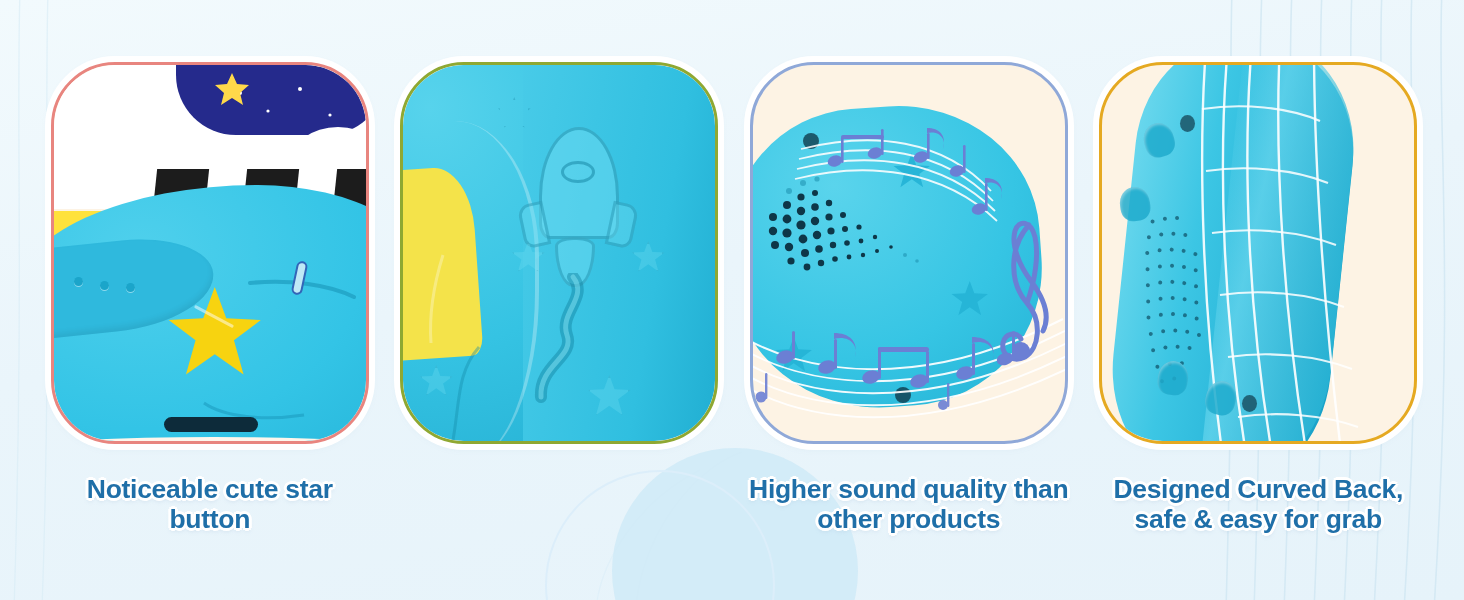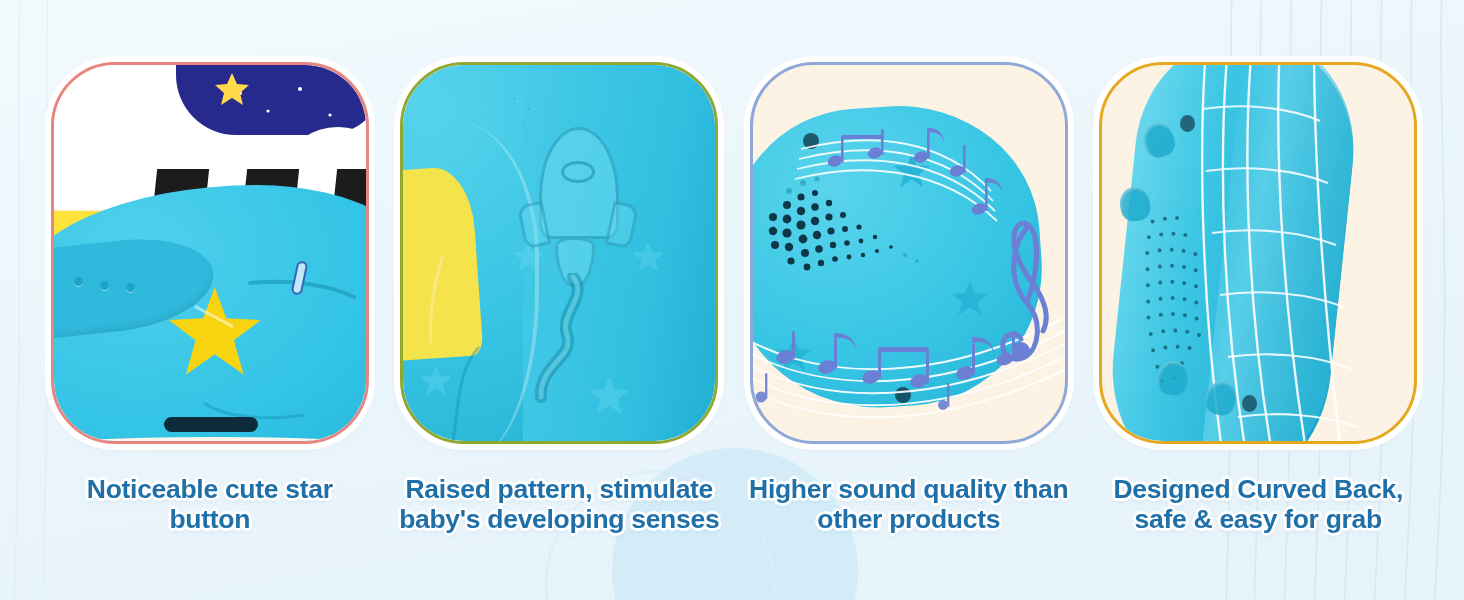--- a/index.html
+++ b/index.html
@@ -499,21 +499,20 @@
           </svg>
 
           <svg class="p2-tail" viewBox="0 0 90 130">
             <path d="M50 2 C22 34, 34 74, 16 126" stroke="rgba(20,140,170,.4)" stroke-width="3" fill="none"></path>
           </svg>
           <svg width="318" height="382" style="position:absolute;left:0;top:0">
             <path d="M40 190 C30 222, 26 250, 28 278" stroke="rgba(255,255,255,.3)" stroke-width="3" fill="none"></path>
           </svg>
         </div>
       </div>
-      <div class="caption" style="color: rgb(31, 111, 168);">Raised pattern, stimulate baby's developing senses</div>
     </div>
 
     <div class="panel-col">
       <div class="frame" id="frame-3" style="border-color: rgb(143, 168, 216); background: rgb(253, 243, 228);">
         <div class="frame-inner">
           <div class="p4-body"></div>
 
           <svg class="p4-grille" viewBox="0 0 190 130">
             <g fill="#0e3748">
               <circle cx="14" cy="46" r="4"></circle>

